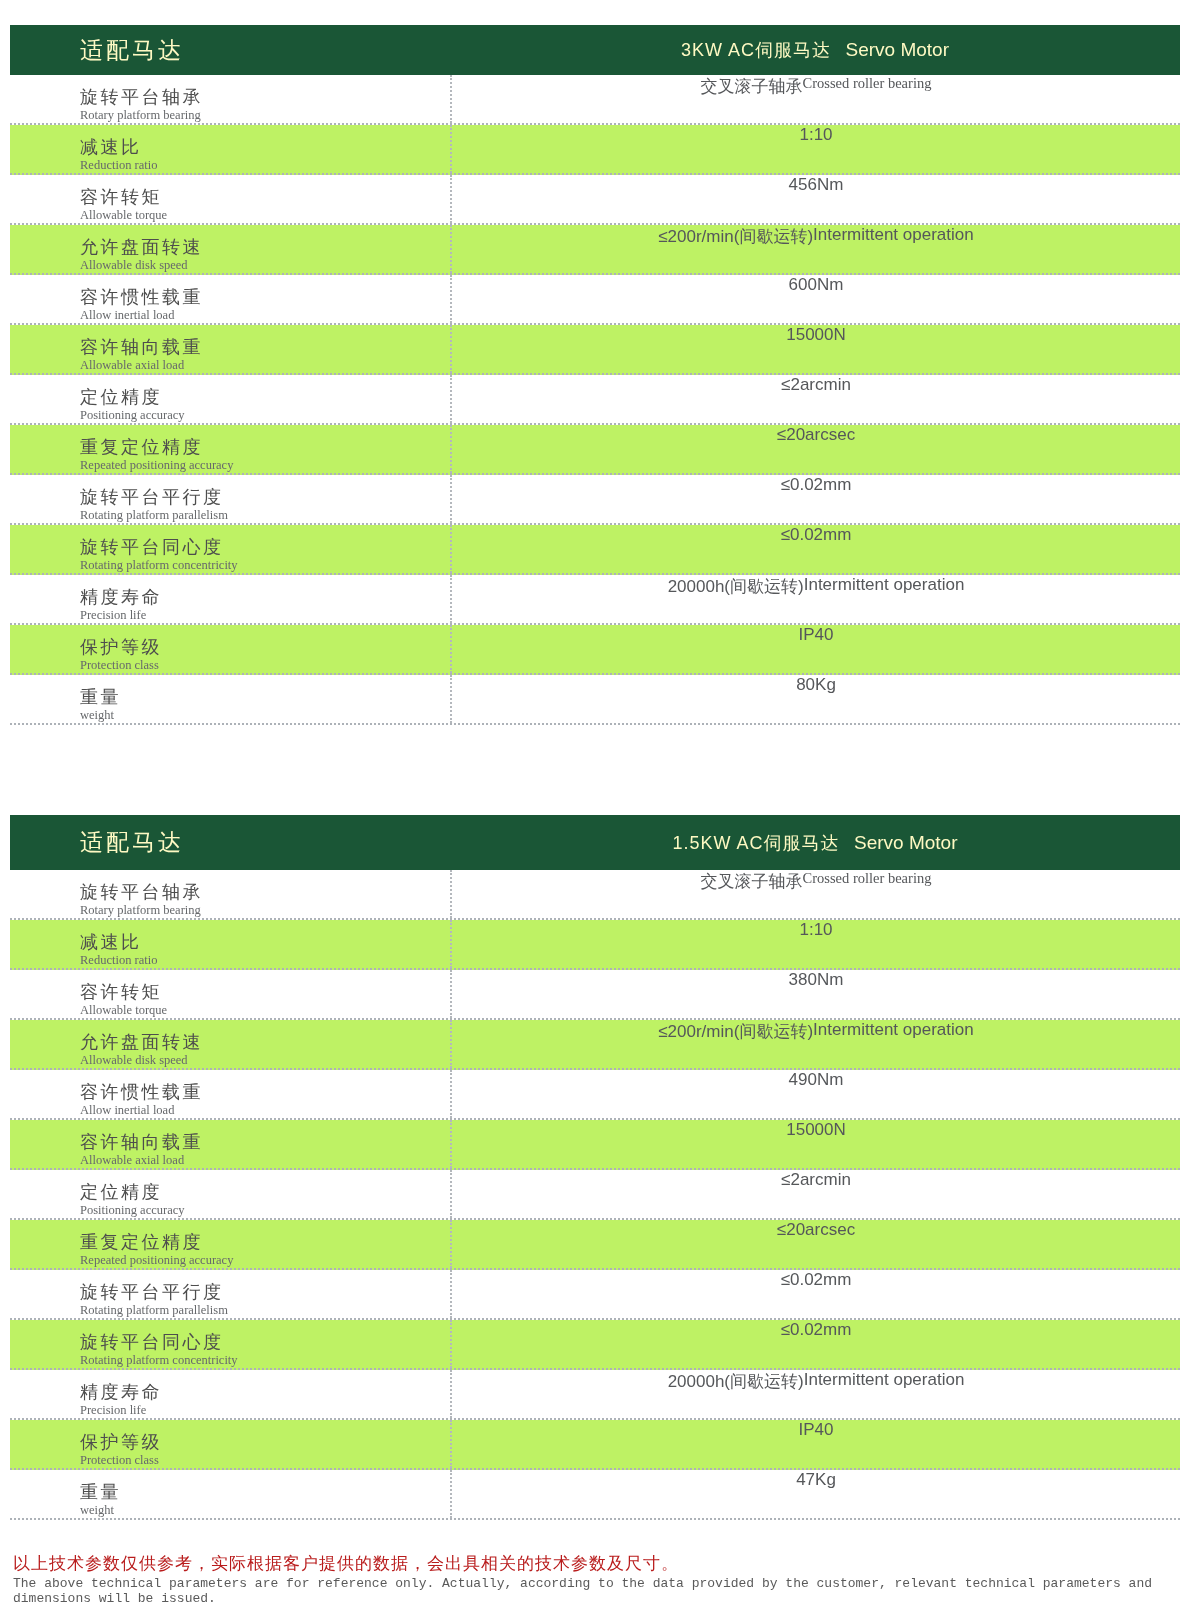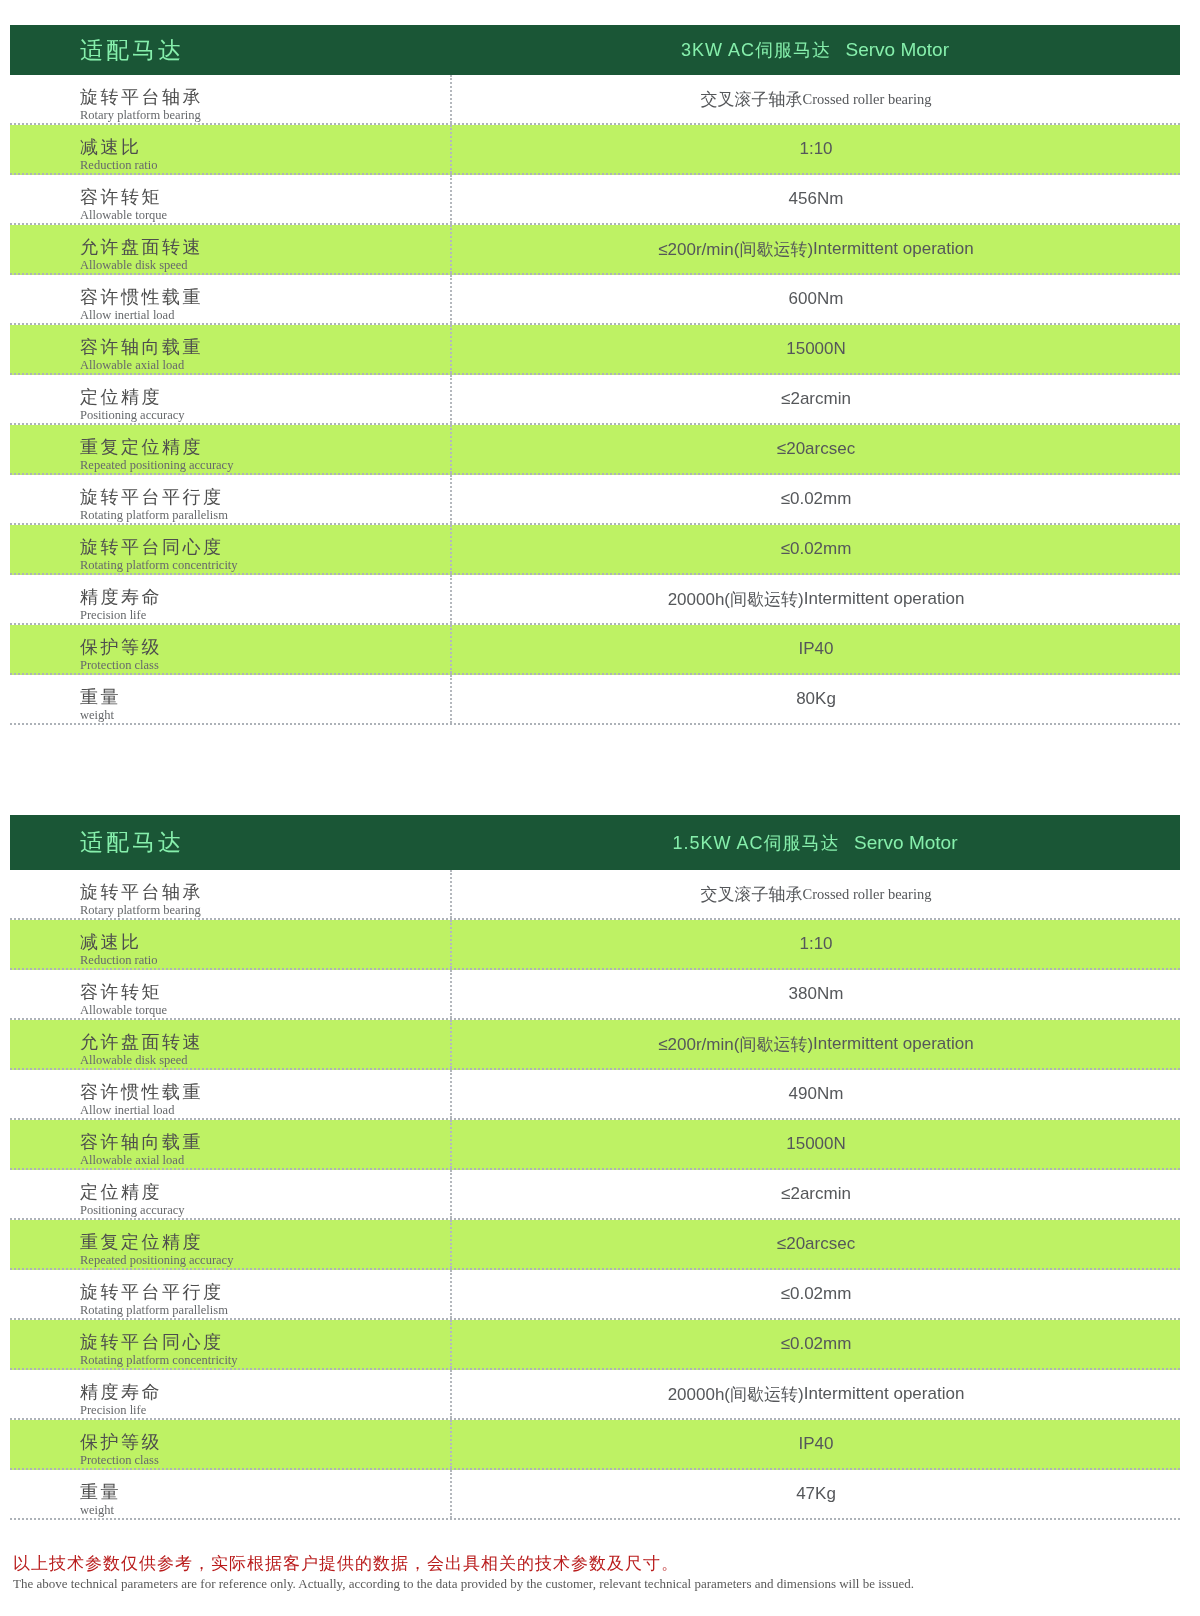--- a/index.html
+++ b/index.html
@@ -11,21 +11,21 @@
     color:#4a4a4a;
   }
   .sheet { position:absolute; top:0; left:0; width:1200px; height:1616px; background:#fff; }
 
   .spec-table { position:absolute; left:10px; width:1170px; }
   .spec-table.t1 { top:25px; }
   .spec-table.t2 { top:815px; }
 
   .table-header {
     background:#1a5636;
-    color:#86efac;
+    color:#fef9c3;
     display:flex;
     align-items:center;
   }
   .t1 .table-header { height:50px; }
   .t2 .table-header { height:55px; }
   .header-left {
     width:440px;
     padding-left:70px;
     font-size:23px;
     letter-spacing:3px;
@@ -64,37 +64,36 @@
     font-family:"Liberation Serif","DejaVu Serif",serif;
     font-size:12.5px;
     color:#66686b;
     line-height:1.15;
     white-space:nowrap;
   }
   .cell-value {
     flex:1;
     border-left:2px dotted #b4b8bd;
     display:flex;
-    align-items:center;
     justify-content:center;
     font-size:17px;
     color:#55575a;
     white-space:nowrap;
   }
   .value-note { }
   .value-note.serif {
     font-family:"Liberation Serif","DejaVu Serif",serif;
     font-size:14.5px;
     color:#55575a;
   }
 
   .footer-note { position:absolute; left:13px; top:1552px; }
   .footer-zh { font-size:17px; color:#b91c1c; letter-spacing:1px; }
   .footer-en {
-    font-family:Liberation Serif, serif;
+    font-family:Liberation Mono, monospace;
     font-size:13px;
     color:#5a5a5a;
     margin-top:1px;
   }
 </style>
 </head>
 <body>
 
 <div class="sheet">
 

